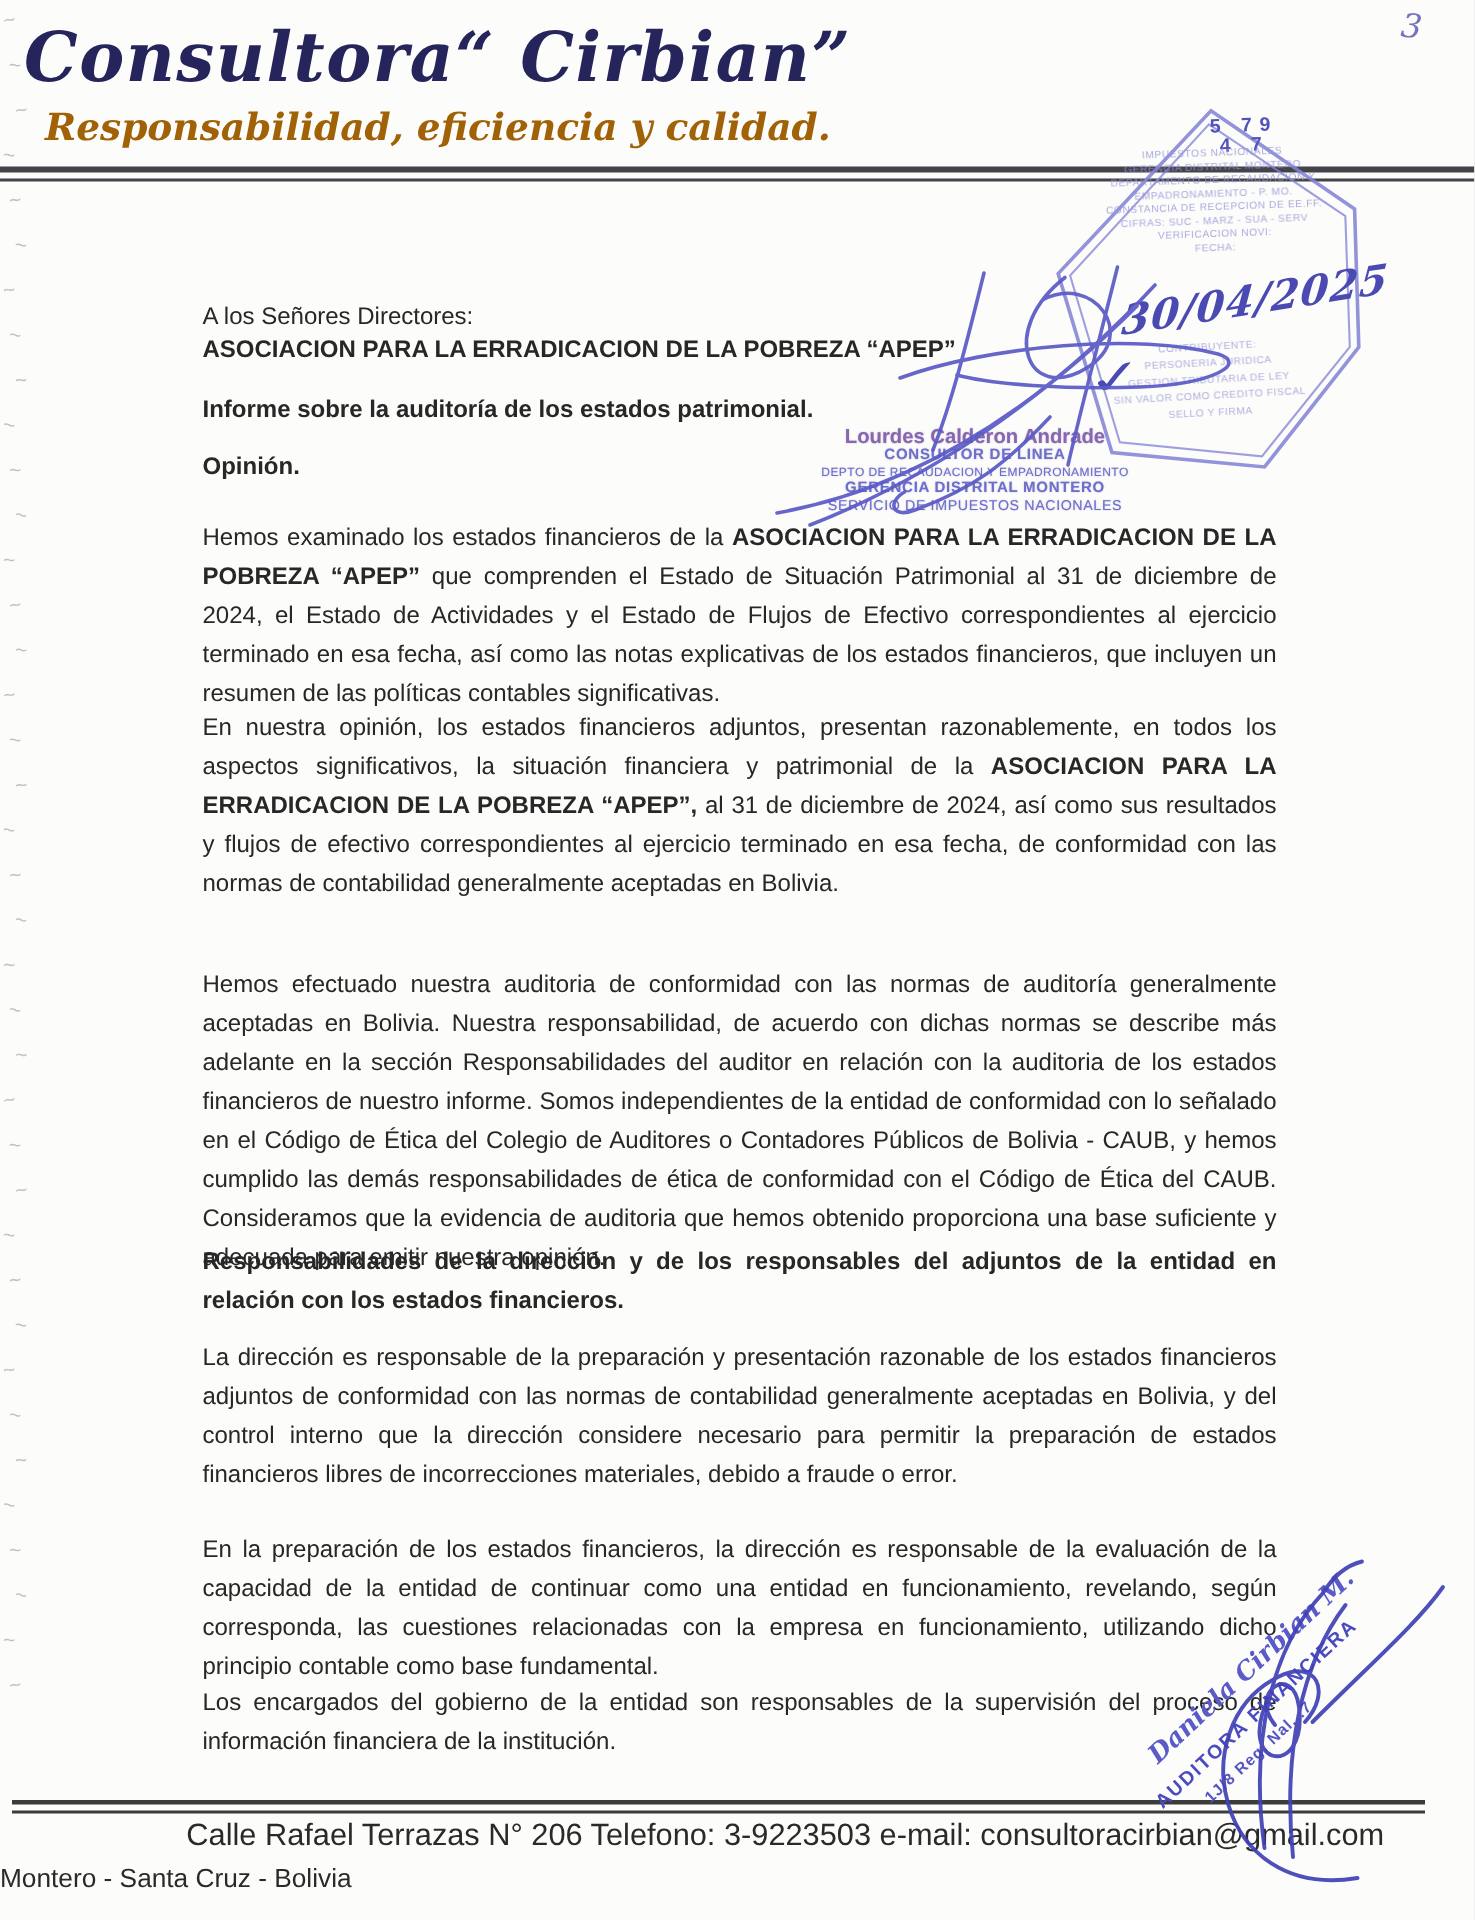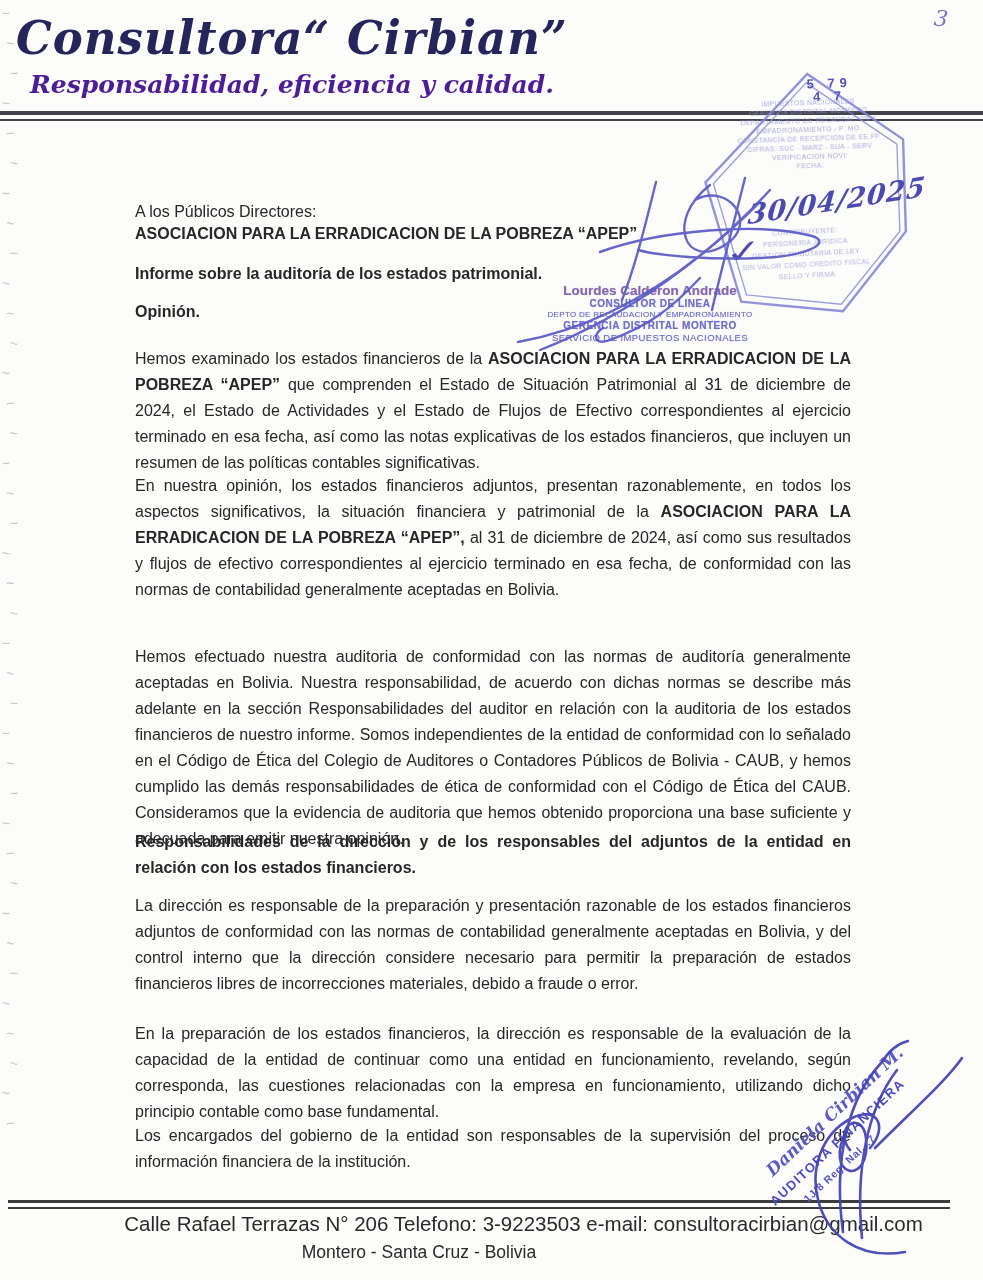--- a/index.html
+++ b/index.html
@@ -3,35 +3,35 @@
 <meta charset="utf-8">
 <style>
   html,body{margin:0;padding:0;background:#e8e8e8;}
   .page{position:relative;width:983px;height:1280px;margin:0 auto;background:#fcfcfa;
         overflow:hidden;font-family:"Liberation Sans",sans-serif;color:#262626;}
   
   .brand{position:absolute;left:16px;top:12px;font-family:"DejaVu Serif",serif;
          font-style:italic;font-weight:bold;font-size:45px;color:#25255c;
          letter-spacing:1px;transform:scaleY(1.02);white-space:nowrap;}
   .tagline{position:absolute;left:30px;top:70px;font-family:"DejaVu Serif",serif;
-         font-style:italic;font-weight:bold;font-size:25px;color:#4c1d95;white-space:nowrap;}
+         font-style:italic;font-weight:bold;font-size:25px;color:#a16207;white-space:nowrap;}
   .rule-top{position:absolute;left:0;top:111px;width:983px;height:4px;
          border-top:4px solid #43434a;border-bottom:2px solid #43434a;}
   .page-number{position:absolute;left:934px;top:6px;font-family:"DejaVu Serif",serif;
          font-style:italic;font-size:22px;color:#7474bd;transform:rotate(6deg);}
   
   .block{position:absolute;left:135px;width:716px;font-size:16px;line-height:26px;
          text-align:justify;color:#272727;}
   .bold{font-weight:bold;}
   
   .rule-footer{position:absolute;left:8px;top:1200px;width:942px;height:4px;
          border-top:3px solid #3c3c3c;border-bottom:2px solid #3c3c3c;}
   .footer-line1{position:absolute;left:0;top:1212px;width:983px;text-align:center;
          font-size:20.5px;color:#2a2a2a;padding-left:32px;}
-  .footer-line2{position:absolute;left:0;top:1242px;width:838px;text-align:center;
+  .footer-line2{position:absolute;left:0;top:1242px;width:838px;
          font-size:17.5px;color:#2a2a2a;}
   
   .mmark{position:absolute;color:#bfc1c5;font-size:14px;line-height:10px;
          transform-origin:center;user-select:none;}
   
   .hex-stamp{position:absolute;left:695px;top:68px;width:226px;height:258px;
          transform:rotate(2deg);}
   .hex-stamp svg{position:absolute;left:0;top:0;}
   .hex-lines{position:absolute;left:14px;top:30px;width:196px;text-align:center;
          transform:rotate(-4deg);color:#9595d8;opacity:.8;filter:blur(.4px);}
@@ -110,21 +110,21 @@
       <span class="mmark" style="top: 1058px; left: 10px; transform: rotate(11deg);">~</span>
       <span class="mmark" style="top: 1088px; left: 2px; transform: rotate(0deg);">~</span>
       <span class="mmark" style="top: 1118px; left: 6px; transform: rotate(-11deg);">~</span>
     </div>
 
   <div class="brand">Consultora“ Cirbian”</div>
   <div class="tagline">Responsabilidad, eficiencia y calidad.</div>
   <div class="rule-top"></div>
   <div class="page-number">3</div>
 
-  <div class="block" style="top:199px">A los Públicos Directores:</div>
+  <div class="block" style="top:199px">A los Señores Directores:</div>
   <div class="block bold" style="top:221px">ASOCIACION PARA LA ERRADICACION DE LA POBREZA “APEP”</div>
   <div class="block bold" style="top:261px">Informe sobre la auditoría de los estados patrimonial.</div>
   <div class="block bold" style="top:299px">Opinión.</div>
 
   <div class="block" style="top:346px"><span>Hemos examinado los estados financieros de la </span><b>ASOCIACION PARA LA ERRADICACION DE LA POBREZA “APEP”</b><span> que comprenden el Estado de Situación Patrimonial al 31 de diciembre de 2024, el Estado de Actividades y el Estado de Flujos de Efectivo correspondientes al ejercicio terminado en esa fecha, así como las notas explicativas de los estados financieros, que incluyen un resumen de las políticas contables significativas.</span></div>
 
   <div class="block" style="top:473px"><span>En nuestra opinión, los estados financieros adjuntos, presentan razonablemente, en todos los aspectos significativos, la situación financiera y patrimonial de la </span><b>ASOCIACION PARA LA ERRADICACION DE LA POBREZA “APEP”,</b><span> al 31 de diciembre de 2024, así como sus resultados y flujos de efectivo correspondientes al ejercicio terminado en esa fecha, de conformidad con las normas de contabilidad generalmente aceptadas en Bolivia.</span></div>
 
   <div class="block" style="top:644px">Hemos efectuado nuestra auditoria de conformidad con las normas de auditoría generalmente aceptadas en Bolivia. Nuestra responsabilidad, de acuerdo con dichas normas se describe más adelante en la sección Responsabilidades del auditor en relación con la auditoria de los estados financieros de nuestro informe. Somos independientes de la entidad de conformidad con lo señalado en el Código de Ética del Colegio de Auditores o Contadores Públicos de Bolivia - CAUB, y hemos cumplido las demás responsabilidades de ética de conformidad con el Código de Ética del CAUB. Consideramos que la evidencia de auditoria que hemos obtenido proporciona una base suficiente y adecuada para emitir nuestra opinión.</div>
 

